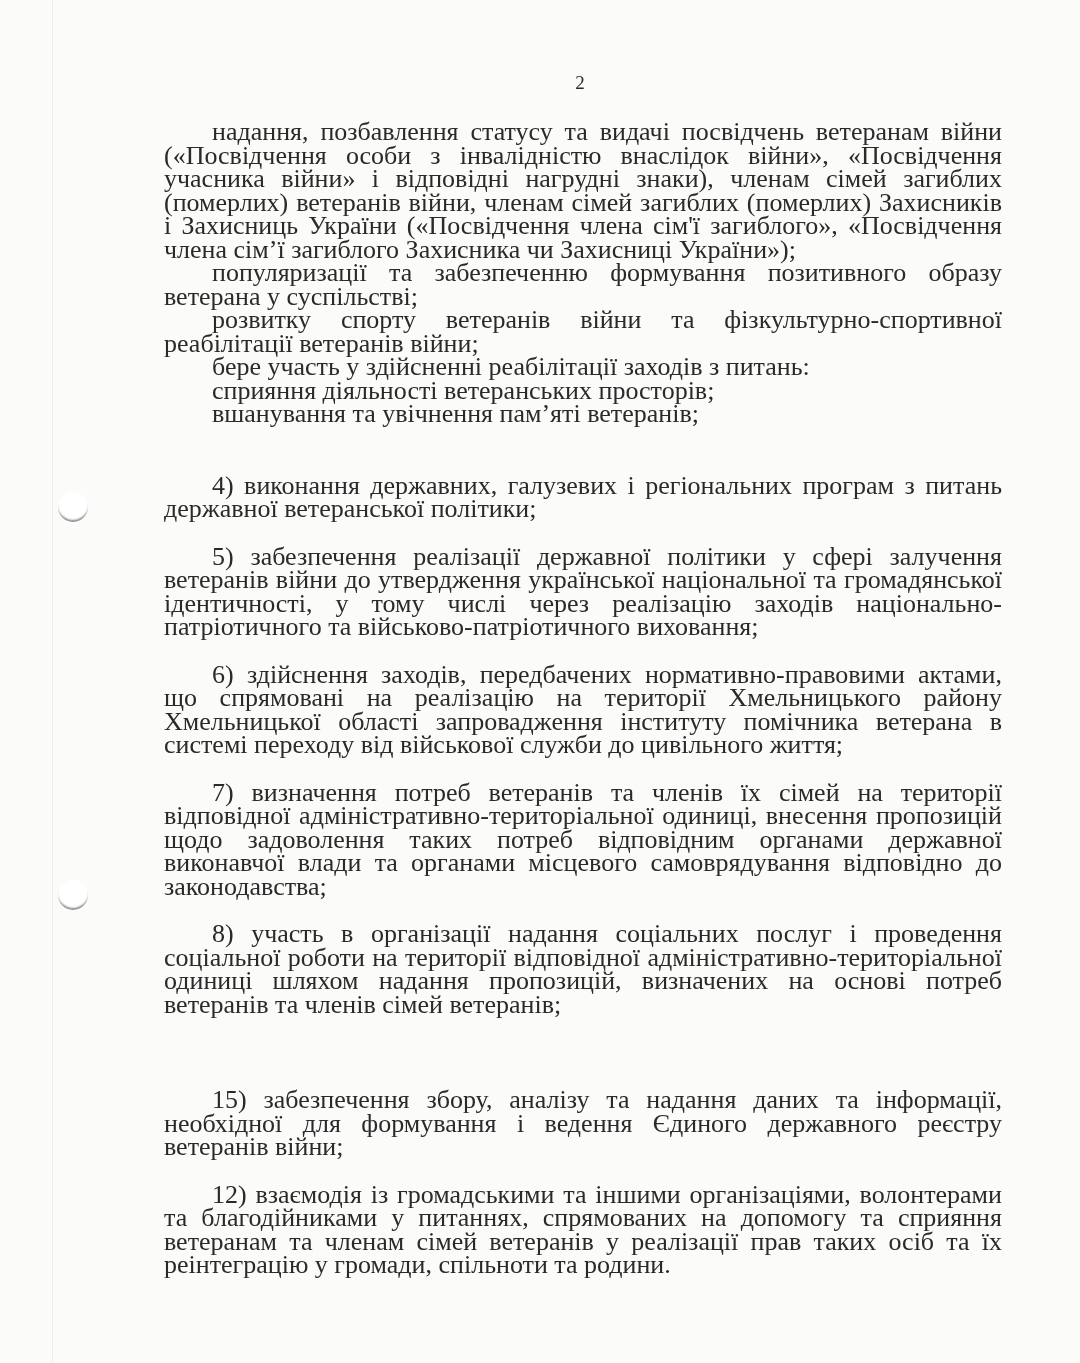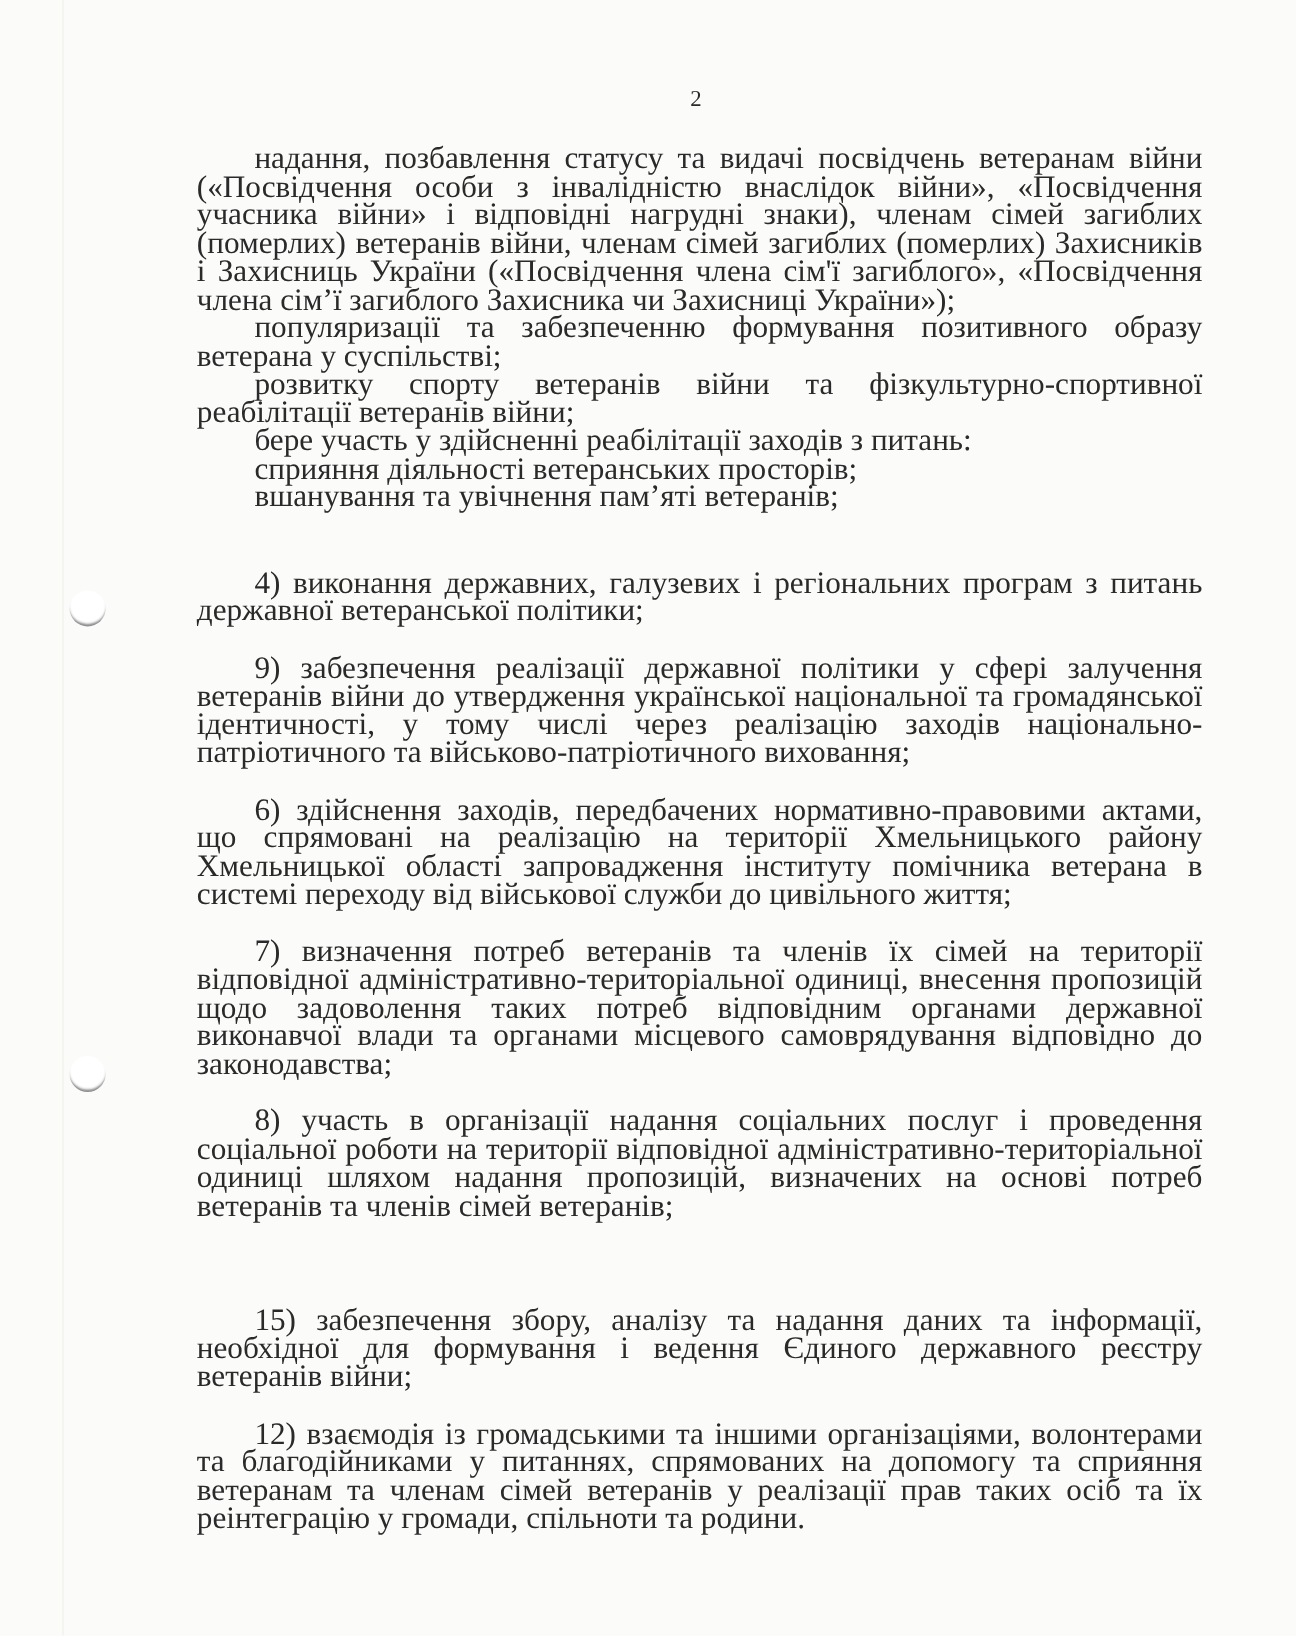--- a/index.html
+++ b/index.html
@@ -36,21 +36,21 @@
     <p>надання, позбавлення статусу та видачі посвідчень ветеранам війни («Посвідчення особи з інвалідністю внаслідок війни», «Посвідчення учасника війни» і відповідні нагрудні знаки), членам сімей загиблих (померлих) ветеранів війни, членам сімей загиблих (померлих) Захисників і Захисниць України («Посвідчення члена сім'ї загиблого», «Посвідчення члена сім’ї загиблого Захисника чи Захисниці України»);</p>
     <p>популяризації та забезпеченню формування позитивного образу ветерана у суспільстві;</p>
     <p>розвитку спорту ветеранів війни та фізкультурно-спортивної реабілітації ветеранів війни;</p>
     <p>бере участь у здійсненні реабілітації заходів з питань:</p>
     <p>сприяння діяльності ветеранських просторів;</p>
     <p>вшанування та увічнення пам’яті ветеранів;</p>
     <div class="gap"></div>
     <div class="gap"></div>
     <p>4) виконання державних, галузевих і регіональних програм з питань державної ветеранської політики;</p>
     <div class="gap"></div>
-    <p>9) забезпечення реалізації державної політики у сфері залучення ветеранів війни до утвердження української національної та громадянської ідентичності, у тому числі через реалізацію заходів національно-патріотичного та військово-патріотичного виховання;</p>
+    <p>5) забезпечення реалізації державної політики у сфері залучення ветеранів війни до утвердження української національної та громадянської ідентичності, у тому числі через реалізацію заходів національно-патріотичного та військово-патріотичного виховання;</p>
     <div class="gap"></div>
     <p>6) здійснення заходів, передбачених нормативно-правовими актами, що спрямовані на реалізацію на території Хмельницького району Хмельницької області запровадження інституту помічника ветерана в системі переходу від військової служби до цивільного життя;</p>
     <div class="gap"></div>
     <p>7) визначення потреб ветеранів та членів їх сімей на території відповідної адміністративно-територіальної одиниці, внесення пропозицій щодо задоволення таких потреб відповідним органами державної виконавчої влади та органами місцевого самоврядування відповідно до законодавства;</p>
     <div class="gap"></div>
     <p>8) участь в організації надання соціальних послуг і проведення соціальної роботи на території відповідної адміністративно-територіальної одиниці шляхом надання пропозицій, визначених на основі потреб ветеранів та членів сімей ветеранів;</p>
     <div class="gap"></div>
     <div class="gap"></div>
     <div class="gap"></div>
     <p>15) забезпечення збору, аналізу та надання даних та інформації, необхідної для формування і ведення Єдиного державного реєстру ветеранів війни;</p>

